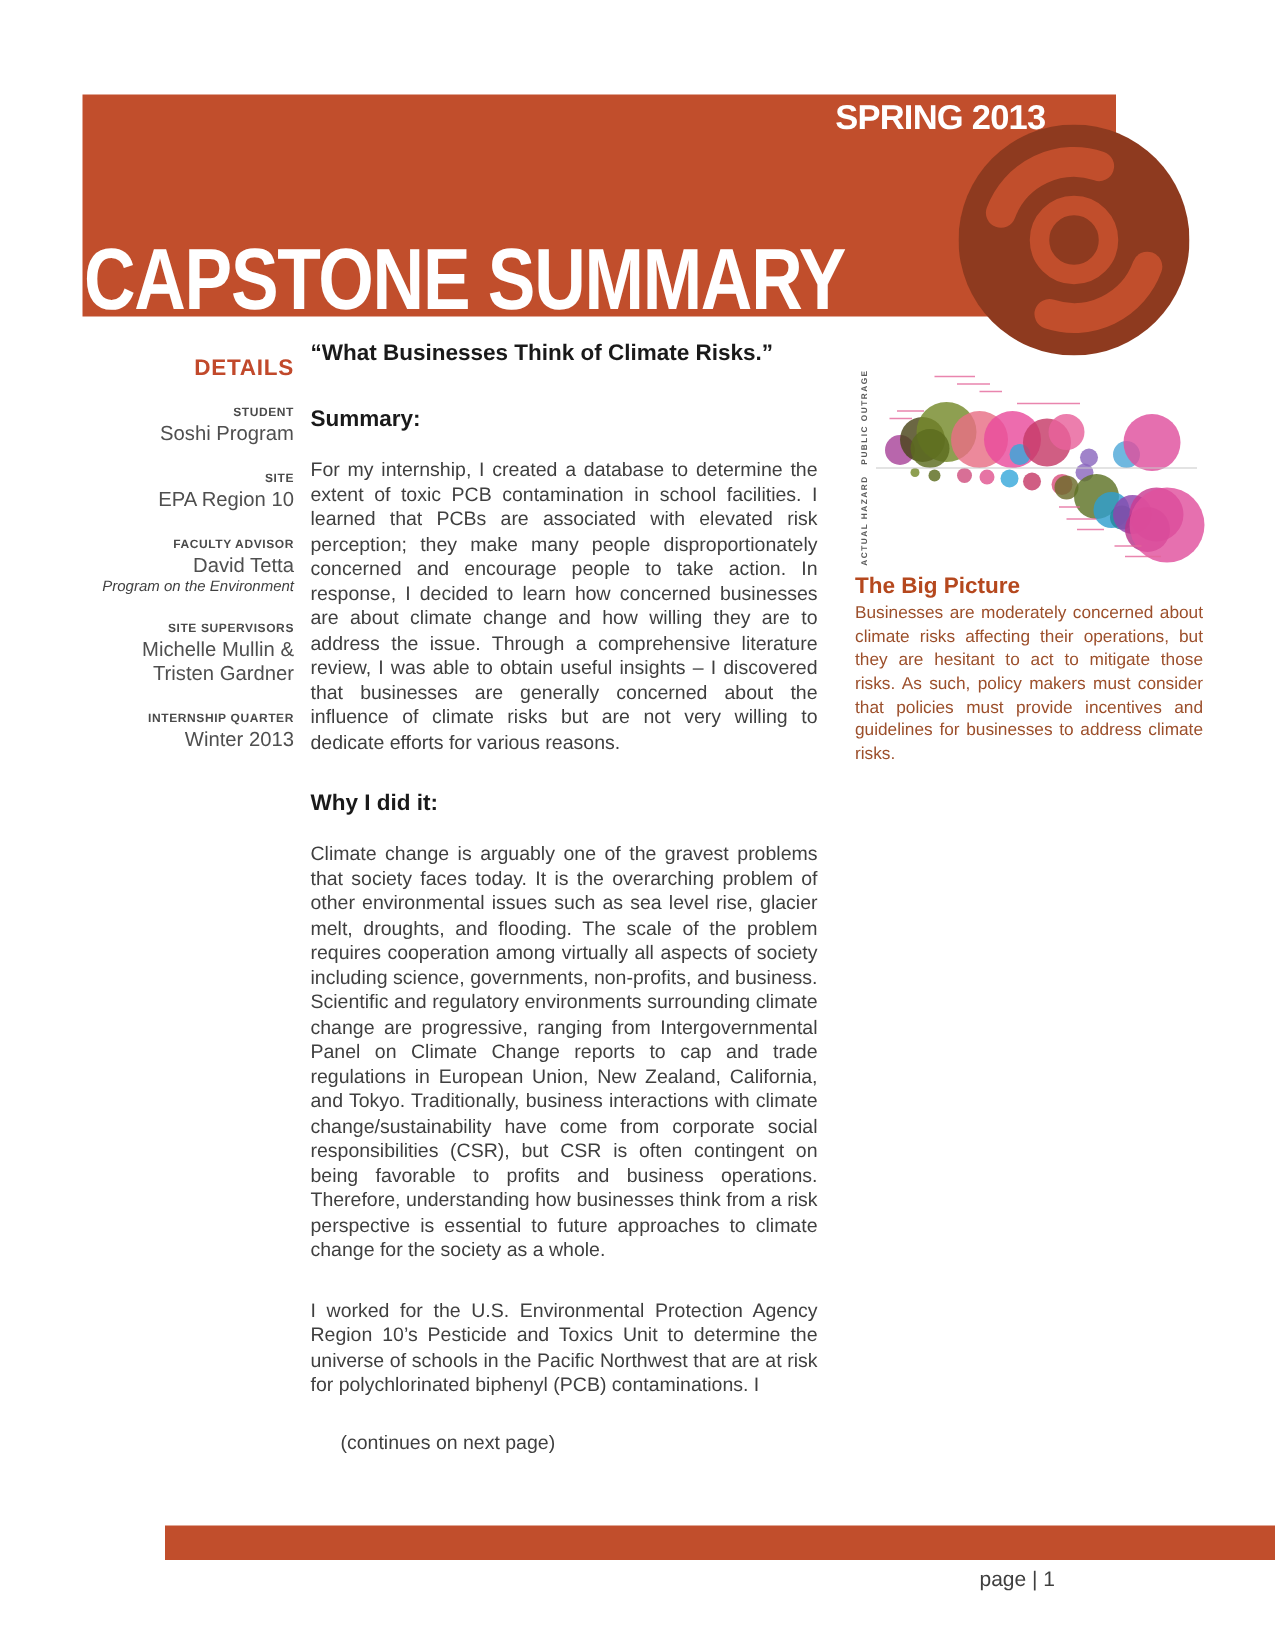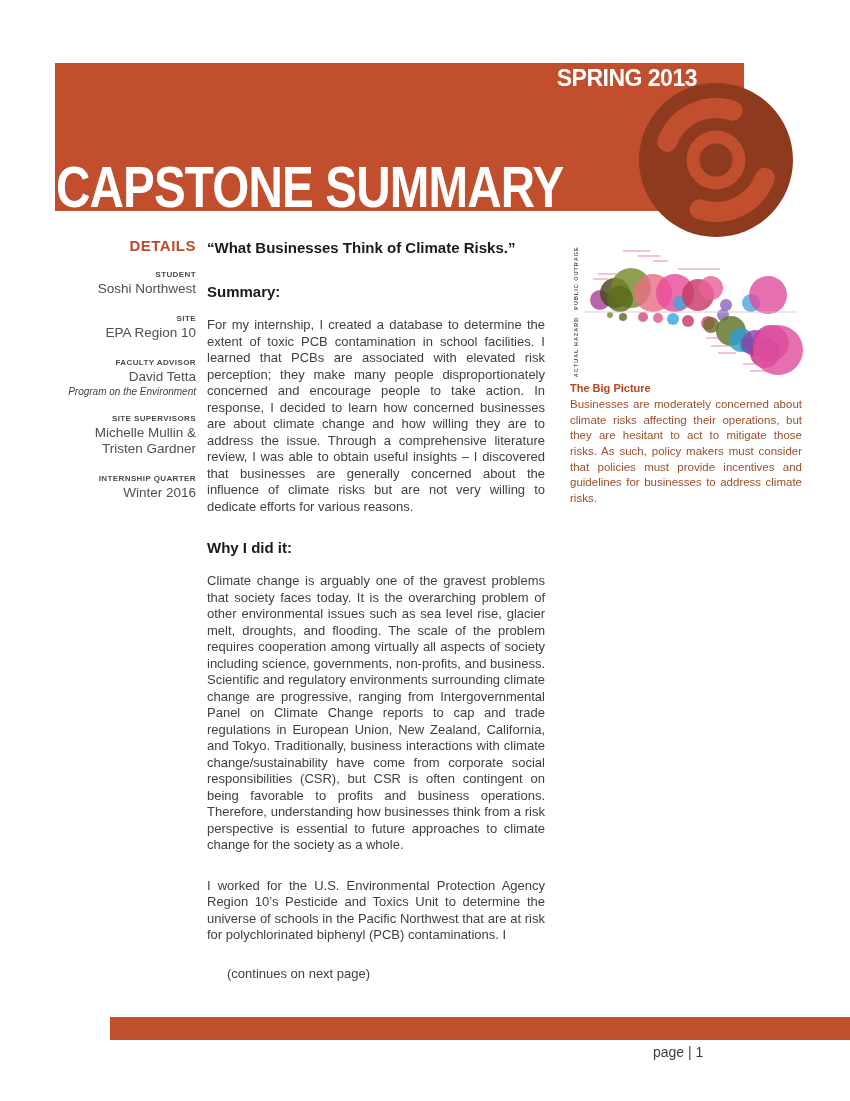--- a/index.html
+++ b/index.html
@@ -18,30 +18,30 @@
   
   .sidebar{position:absolute;left:40px;top:237px;width:156px;text-align:right;}
   .details-h{font-size:15px;font-weight:bold;color:#C1492B;letter-spacing:.5px;margin:0 0 16px;text-align:right;}
   .field{margin:0 0 17px;}
   .field .lbl{display:block;font-size:8px;font-weight:bold;color:#4A4A4A;letter-spacing:.4px;
               margin-bottom:2px;}
   .field .val{display:block;font-size:13.5px;color:#4F4F4F;line-height:1.18;white-space:pre-line;}
   .field .note{display:block;font-size:10px;font-style:italic;color:#3F3F3F;margin-top:1px;}
 
   
-  .main{position:absolute;left:207px;top:239px;width:338px;}
+  .main{position:absolute;left:207px;top:227px;width:338px;}
   .art-title{font-size:15px;font-weight:bold;color:#1A1A1A;margin:0 0 27px;}
   .sec-h{font-size:15px;font-weight:bold;color:#1A1A1A;margin:0 0 17px;}
   .sec-p{font-size:13px;line-height:1.27;color:#3F3F3F;text-align:justify;margin:0 0 24px;}
   .continues{font-size:13px;color:#3F3F3F;margin-top:-2px;margin-left:20px;}
 
   
   .figure{position:absolute;left:568px;top:243px;width:280px;height:140px;}
   .aside-text{position:absolute;left:570px;top:382px;width:232px;}
-  .aside-h{font-size:11px;font-weight:bold;color:#B5481E;margin:0 0 3px;}
+  .aside-h{font-size:15px;font-weight:bold;color:#B5481E;margin:0 0 3px;}
   .aside-p{font-size:11.5px;line-height:1.36;color:#9C4F2B;text-align:justify;margin:0;}
 
   
   .footer-bar{position:absolute;left:110px;top:1017px;width:740px;height:23px;background:#C14E2C;}
   .page-num{position:absolute;left:653px;top:1044px;font-size:14px;color:#3F3F3F;}
 </style>
 </head>
 <body>
 
 <div id="page">
@@ -55,39 +55,39 @@
     <circle cx="77" cy="77" r="77" fill="#8E3A1F"></circle>
     <circle cx="77" cy="77" r="52" fill="none" stroke="#C14E2C" stroke-width="20" stroke-linecap="round" stroke-dasharray="80 83.5" transform="rotate(20 77 77)"></circle>
     <circle cx="77" cy="77" r="23" fill="none" stroke="#C14E2C" stroke-width="13"></circle>
   </svg>
 
   <div class="sidebar">
     <div class="details-h">DETAILS</div>
 
     <div class="field">
       <span class="lbl">STUDENT</span>
-      <span class="val">Soshi Northwest</span>
+      <span class="val">Soshi Program</span>
     </div>
     <div class="field">
       <span class="lbl">SITE</span>
       <span class="val">EPA Region 10</span>
     </div>
     <div class="field">
       <span class="lbl">FACULTY ADVISOR</span>
       <span class="val">David Tetta</span>
       <span class="note">Program on the Environment</span>
     </div>
     <div class="field">
       <span class="lbl">SITE SUPERVISORS</span>
       <span class="val">Michelle Mullin &amp;
 Tristen Gardner</span>
     </div>
     <div class="field">
       <span class="lbl">INTERNSHIP QUARTER</span>
-      <span class="val">Winter 2016</span>
+      <span class="val">Winter 2013</span>
     </div>
   </div>
 
   <div class="main">
     <h1 class="art-title">“What Businesses Think of Climate Risks.”</h1>
 
     <h2 class="sec-h">Summary:</h2>
     <p class="sec-p">For my internship, I created a database to determine the extent of toxic PCB contamination in school facilities. I learned that PCBs are associated with elevated risk perception; they make many people disproportionately concerned and encourage people to take action. In response, I decided to learn how concerned businesses are about climate change and how willing they are to address the issue. Through a comprehensive literature review, I was able to obtain useful insights – I discovered that businesses are generally concerned about the influence of climate risks but are not very willing to dedicate efforts for various reasons.</p>
 
     <h2 class="sec-h">Why I did it:</h2>

